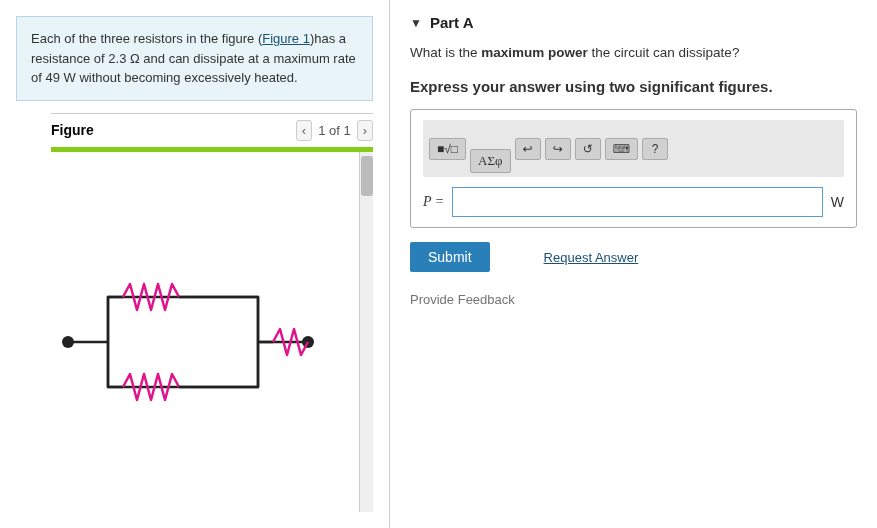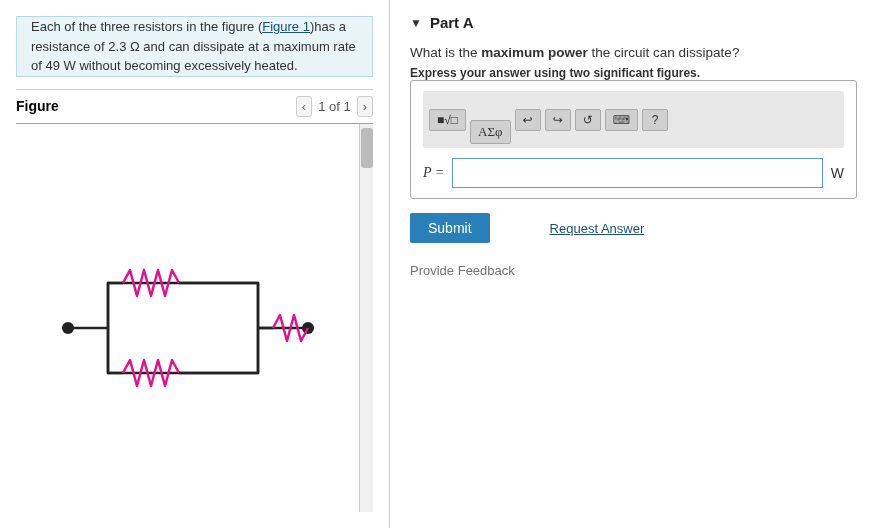--- a/index.html
+++ b/index.html
@@ -19,40 +19,41 @@
       min-width: 390px;
       padding: 16px;
       display: flex;
       flex-direction: column;
       border-right: 1px solid #ccc;
     }
 
     .problem-text {
       background: #e8f4f8;
       border: 1px solid #b8d8e8;
-      padding: 0 14px;
+      padding: 12px 14px;
       font-size: 13px;
       line-height: 1.5;
       color: #333;
       margin-bottom: 12px;
     }
 
     .problem-text a {
       color: #1a5276;
       text-decoration: underline;
     }
 
     .figure-header {
       display: flex;
       align-items: center;
       justify-content: space-between;
       padding: 6px 0;
       border-top: 1px solid #ccc;
-      border-bottom: 1px solid #84cc16;
+      border-bottom: 5px solid #84cc16;
       margin-bottom: 0;
+      margin-left: 35px;
     }
 
     .figure-label {
       font-weight: bold;
       font-size: 14px;
     }
 
     .figure-nav {
       display: flex;
       align-items: center;
@@ -126,31 +127,32 @@
 
     .collapse-arrow {
       cursor: pointer;
       font-size: 12px;
       color: #333;
     }
 
     .question-text {
       font-size: 13.5px;
       color: #333;
-      margin-bottom: 6px;
+      margin-bottom: 18px;
     }
 
     .question-text span.bold {
       font-weight: bold;
     }
 
     .instruction-text {
-      font-size: 12px;
+      font-size: 15px;
       font-weight: bold;
       color: #333;
+      margin-bottom: 14px;
     }
 
     .answer-box {
       border: 1px solid #aaa;
       border-radius: 3px;
       padding: 10px 12px;
       margin-bottom: 14px;
     }
 
     .toolbar {
@@ -205,21 +207,21 @@
 
     .unit-label {
       font-size: 14px;
       color: #333;
       font-weight: normal;
     }
 
     .action-row {
       display: flex;
       align-items: center;
-      gap: 14px;
+      gap: 8px;
       margin-bottom: 20px;
     }
 
     .submit-btn {
       background: #2980b9;
       color: #fff;
       border: none;
       padding: 7px 18px;
       font-size: 14px;
       cursor: pointer;

